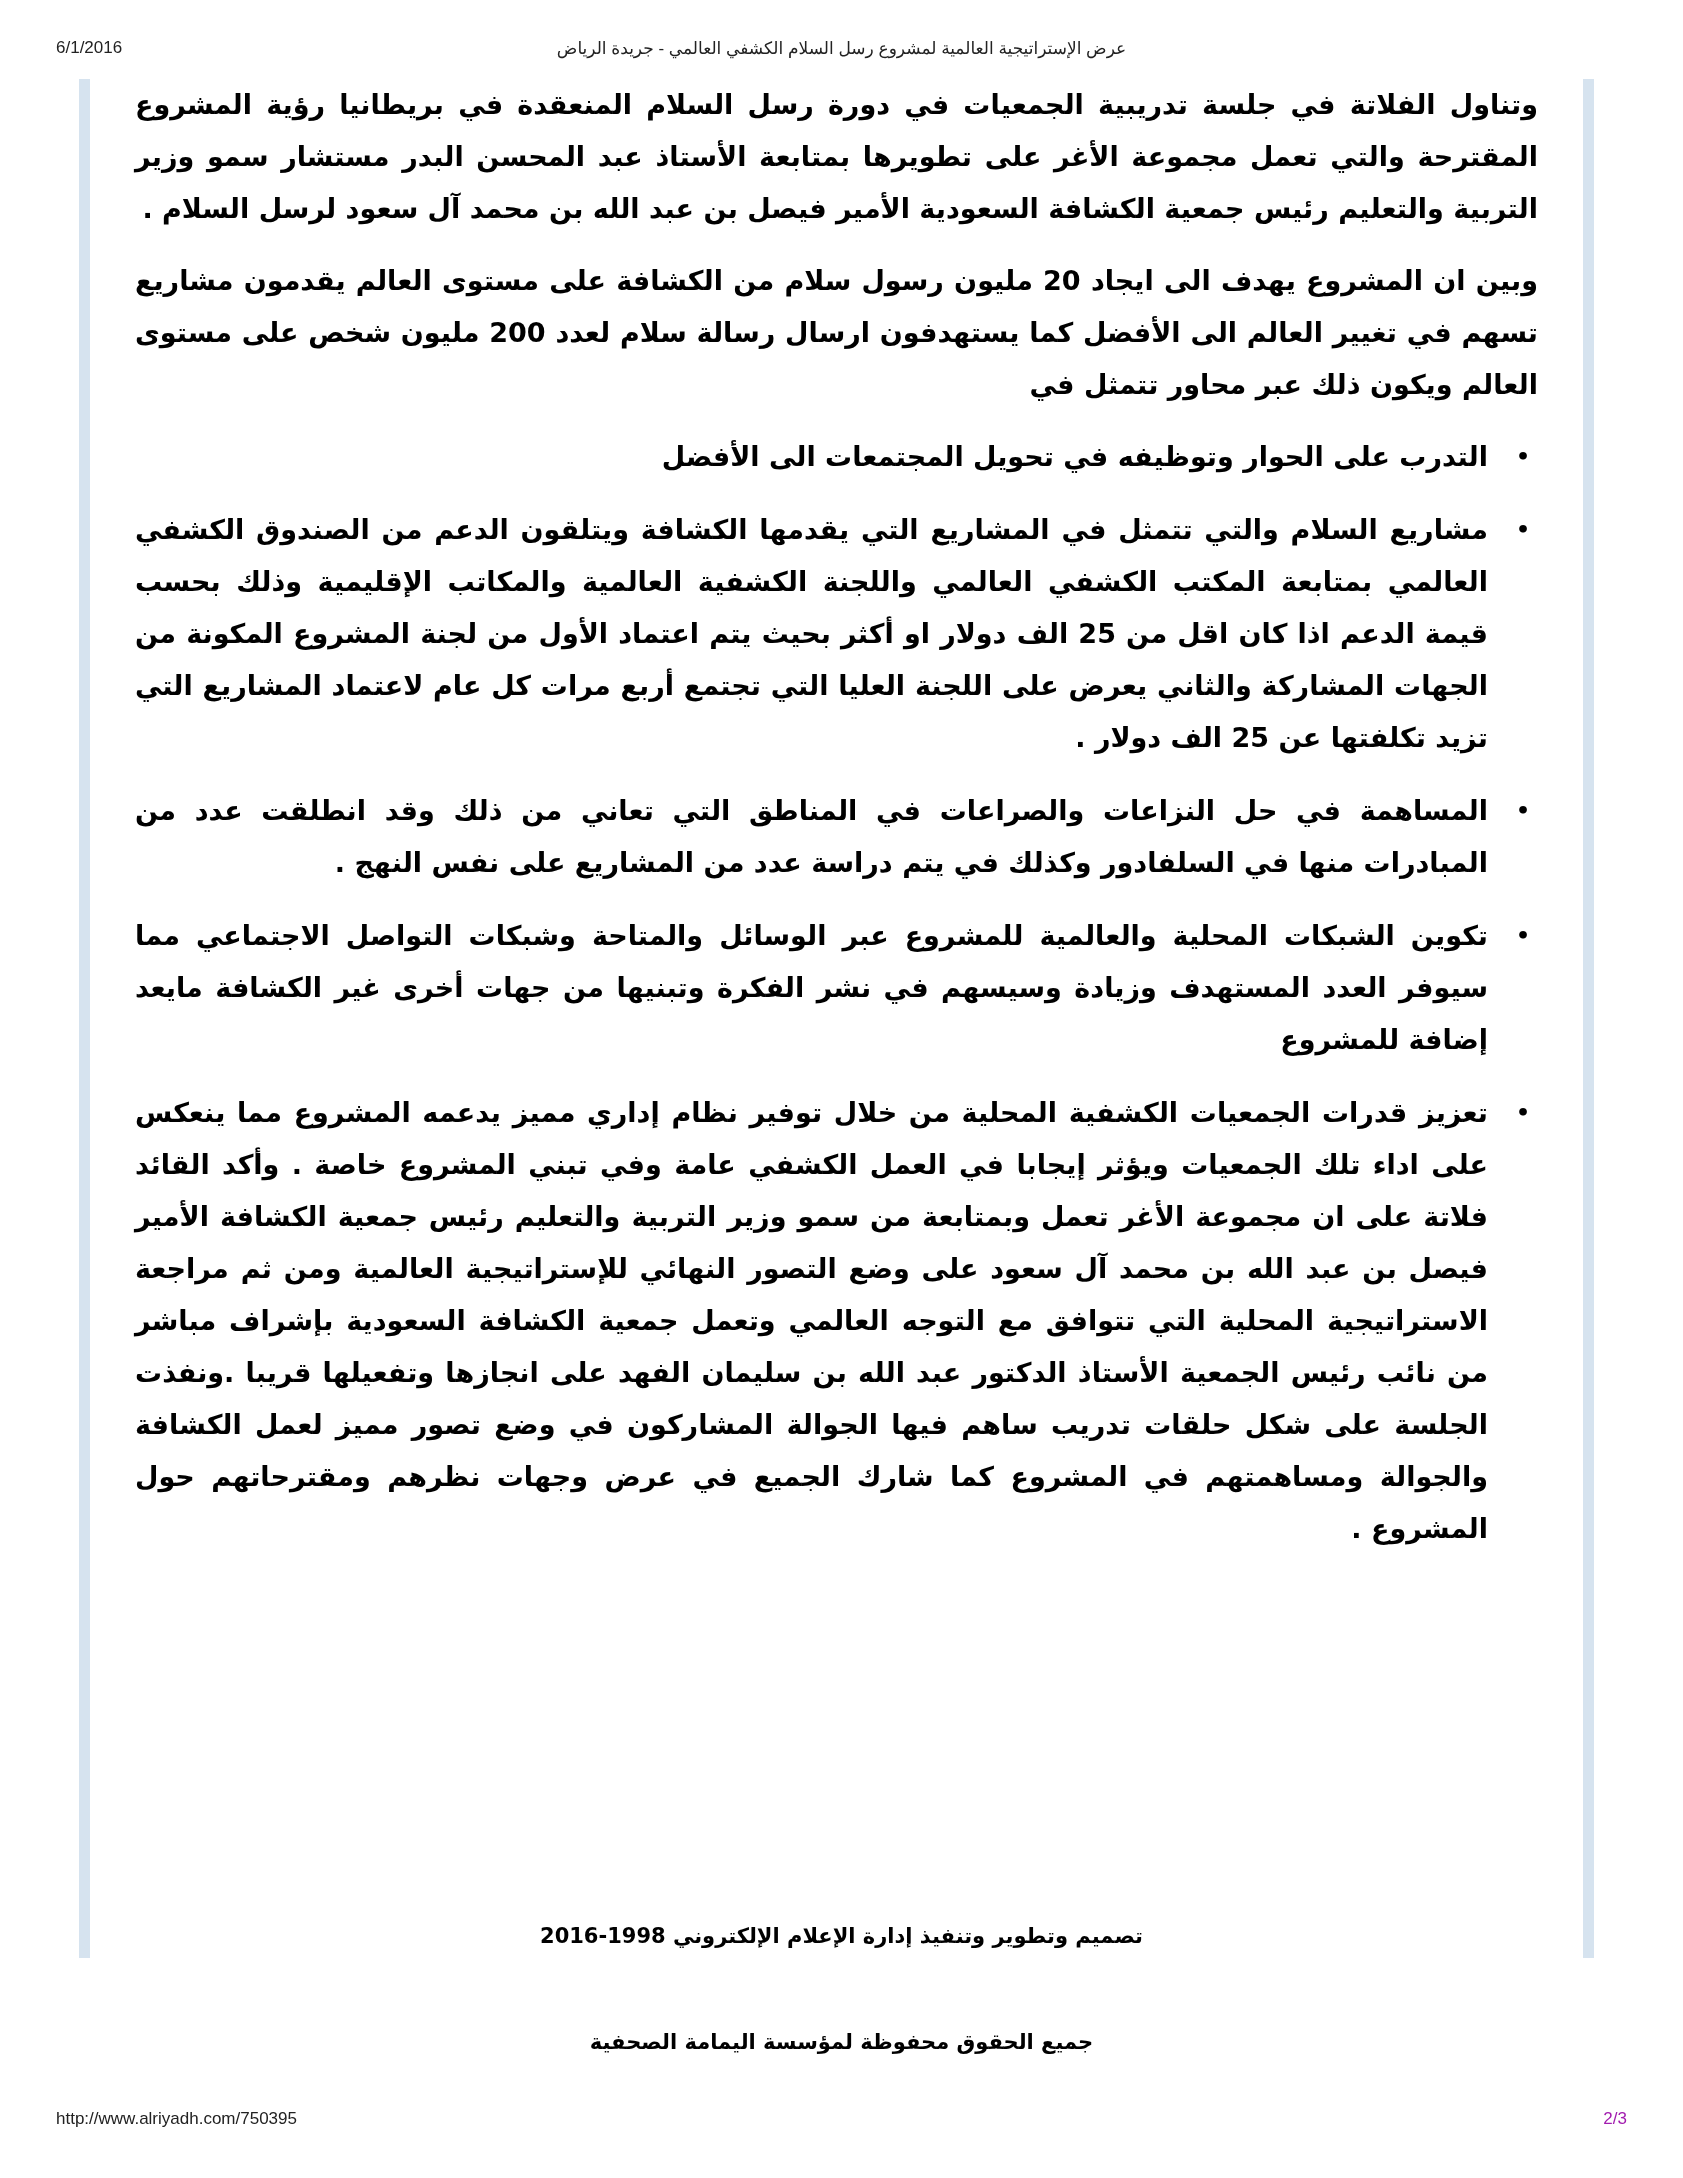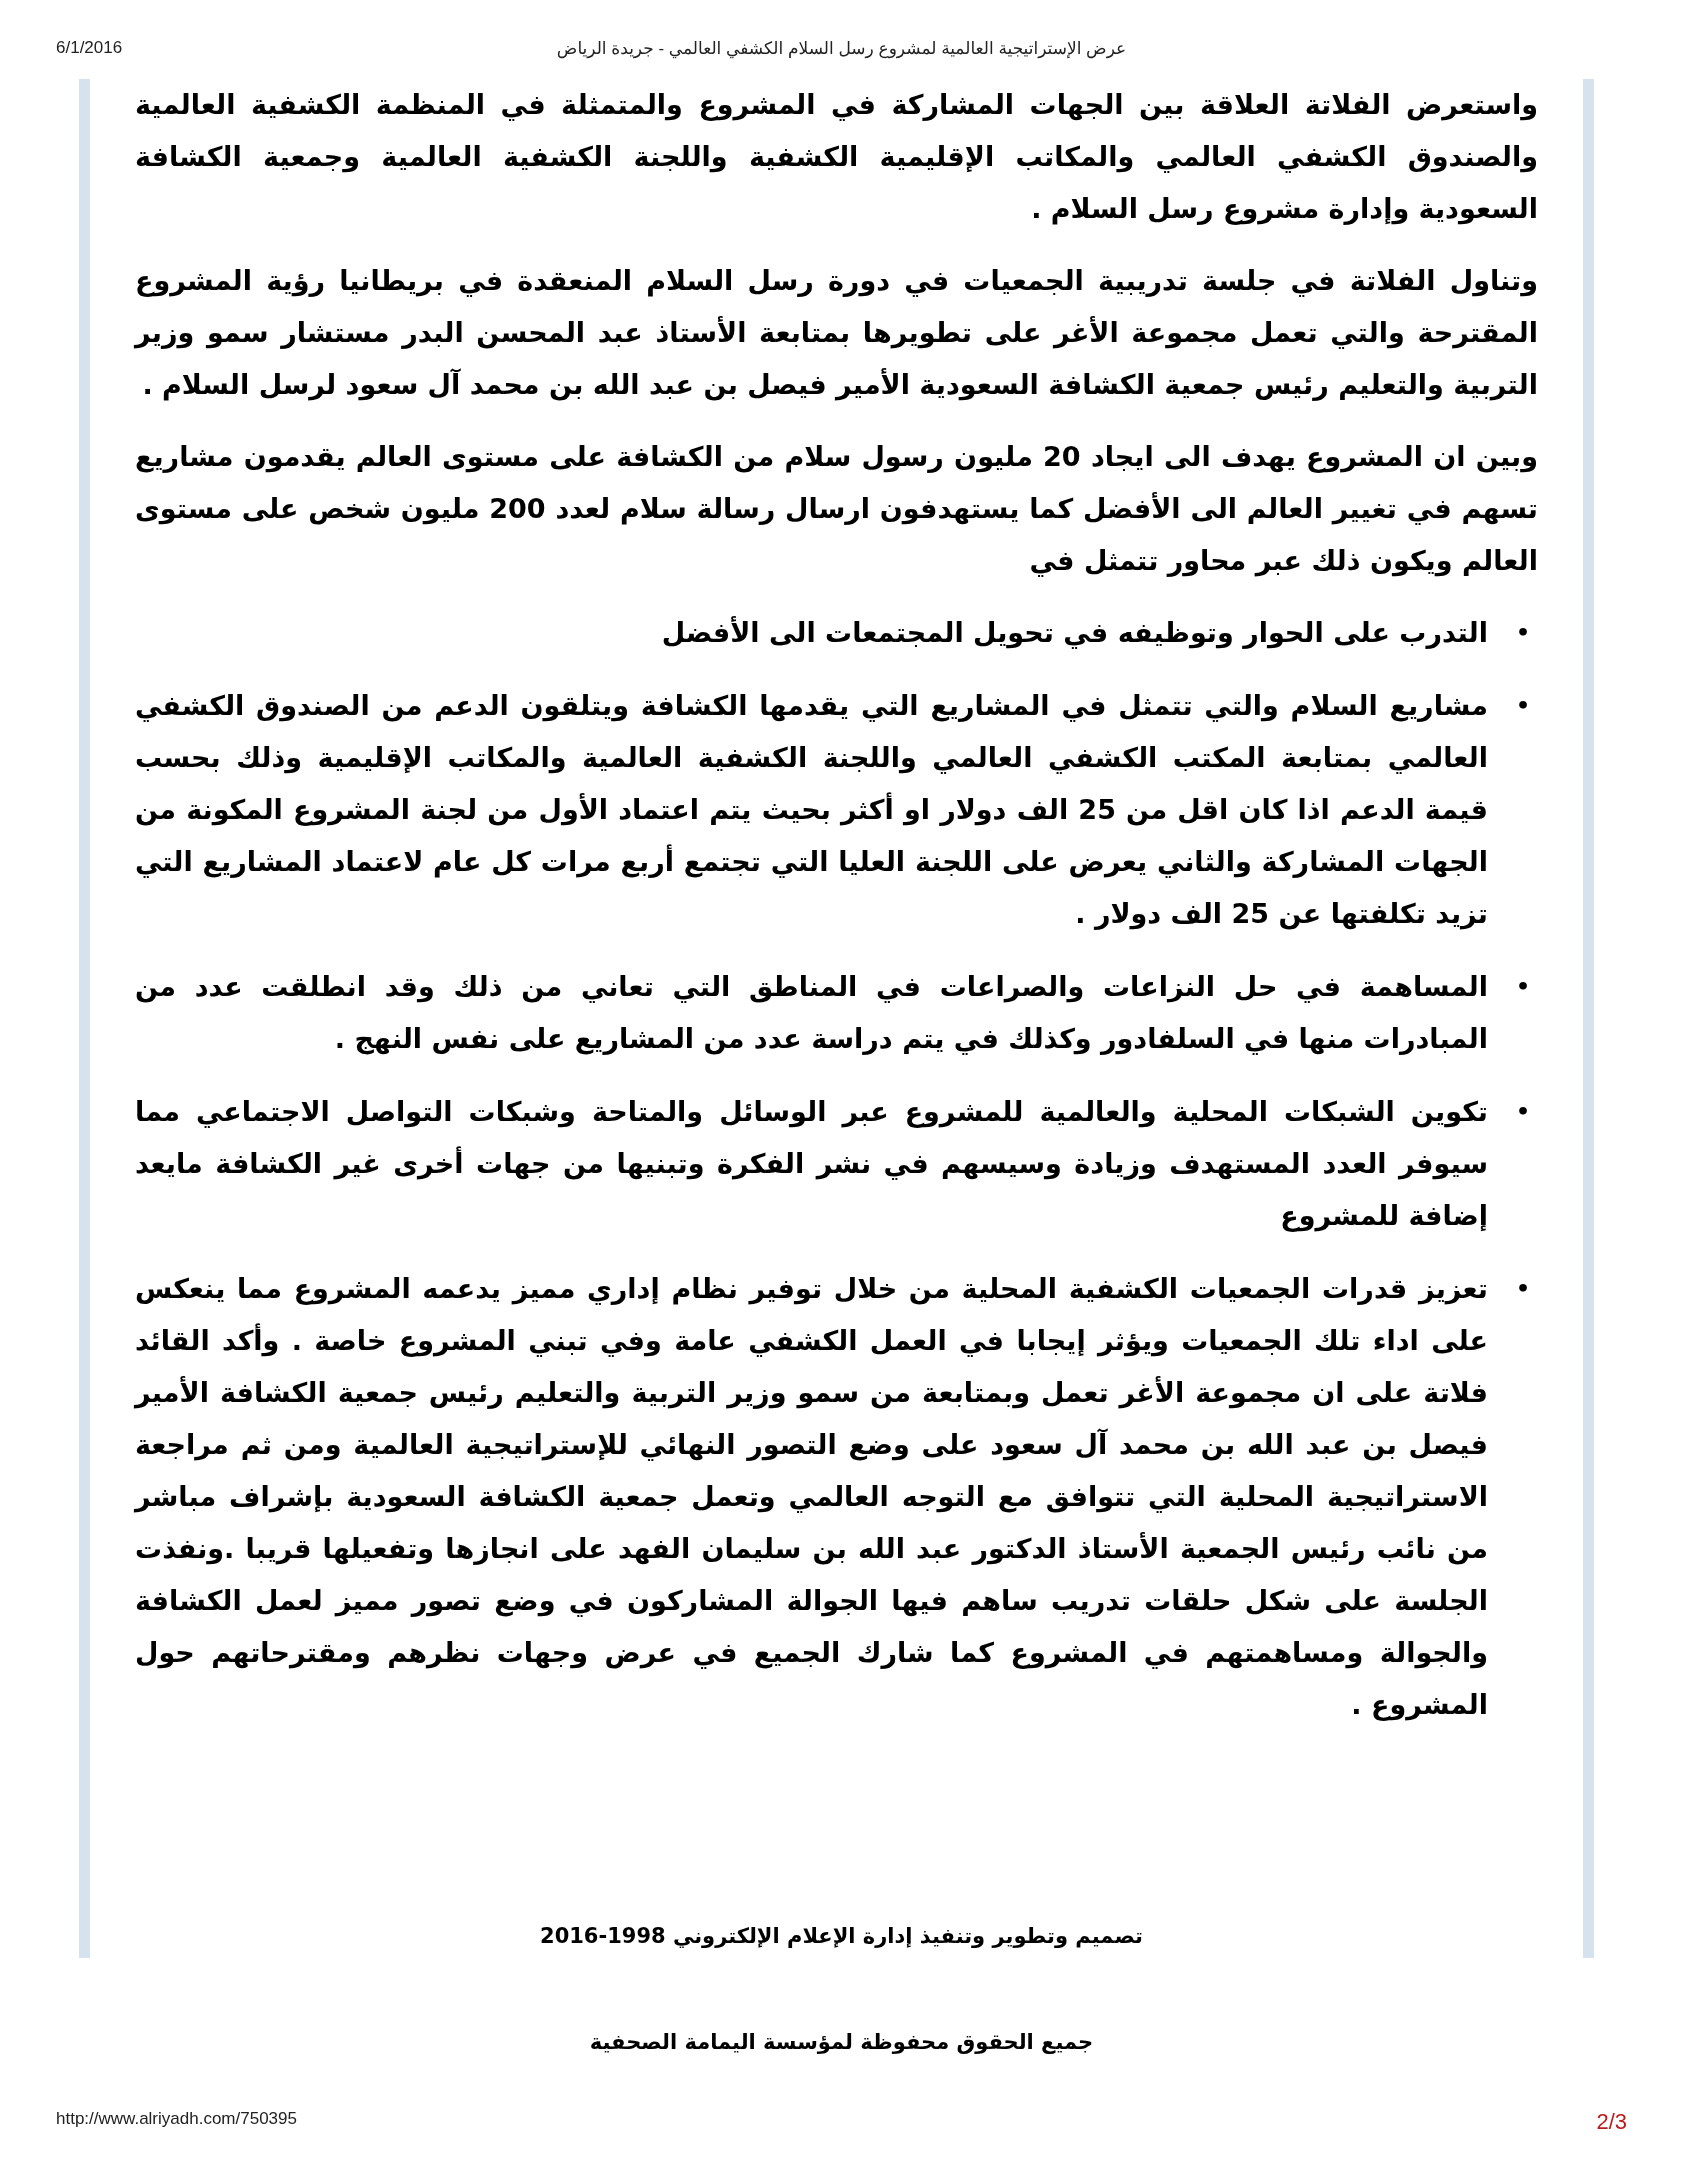--- a/index.html
+++ b/index.html
@@ -13,31 +13,30 @@
              font-family:"DejaVu Sans", sans-serif; font-weight:bold; font-size:27px; line-height:52px; }
   .content p { margin:0 0 20px 0; }
   .content ul { margin:0; padding:0 50px 0 0; list-style:none; }
   .content li { position:relative; margin:0 0 21px 0; }
   .content li .bullet { position:absolute; right:-42px; top:0; font-size:22px; }
   .footer { position:absolute; left:0; width:1683px; text-align:center; direction:rtl;
             font-family:"DejaVu Sans", sans-serif; font-weight:bold; font-size:21px; }
   .f1 { top:1924px; }
   .f2 { top:2030px;text-align:center; }
   .url { position:absolute; left:56px; top:2109px; font-family:"Liberation Sans", sans-serif; font-size:17px; color:#222; }
-  .pg { position:absolute; right:56px; top:2109px; font-family:"Liberation Sans", sans-serif; font-size:22px; color:#b91c1c;text-align:center; }
+  .pg { position:absolute; right:56px; top:2109px; font-family:"Liberation Sans", sans-serif; font-size:17px; color:#a21caf;text-align:center; }
 </style>
 </head>
 <body>
 
 <div class="hdr hdr-date">6/1/2016</div>
 <div class="hdr hdr-title">عرض الإستراتيجية العالمية لمشروع رسل السلام الكشفي العالمي - جريدة الرياض</div>
 
 <div class="box">
   <div class="content" style="top:0px;">
-    <p>واستعرض الفلاتة العلاقة بين الجهات المشاركة في المشروع والمتمثلة في المنظمة الكشفية العالمية والصندوق الكشفي العالمي والمكاتب الإقليمية الكشفية واللجنة الكشفية العالمية وجمعية الكشافة السعودية وإدارة مشروع رسل السلام .</p>
     <p>وتناول الفلاتة في جلسة تدريبية الجمعيات في دورة رسل السلام المنعقدة في بريطانيا رؤية المشروع المقترحة والتي تعمل مجموعة الأغر على تطويرها بمتابعة الأستاذ عبد المحسن البدر مستشار سمو وزير التربية والتعليم رئيس جمعية الكشافة السعودية الأمير فيصل بن عبد الله بن محمد آل سعود لرسل السلام .</p>
     <p>وبين ان المشروع يهدف الى ايجاد 20 مليون رسول سلام من الكشافة على مستوى العالم يقدمون مشاريع تسهم في تغيير العالم الى الأفضل كما يستهدفون ارسال رسالة سلام لعدد 200 مليون شخص على مستوى العالم ويكون ذلك عبر محاور تتمثل في</p>
     <ul>
       <li><span class="bullet">•</span><span>التدرب على الحوار وتوظيفه في تحويل المجتمعات الى الأفضل</span></li>
       <li><span class="bullet">•</span><span>مشاريع السلام والتي تتمثل في المشاريع التي يقدمها الكشافة ويتلقون الدعم من الصندوق الكشفي العالمي بمتابعة المكتب الكشفي العالمي واللجنة الكشفية العالمية والمكاتب الإقليمية وذلك بحسب قيمة الدعم اذا كان اقل من 25  الف دولار او أكثر بحيث يتم اعتماد الأول من لجنة المشروع المكونة من الجهات المشاركة والثاني يعرض على اللجنة العليا التي تجتمع أربع مرات كل عام لاعتماد المشاريع التي تزيد تكلفتها عن 25 الف دولار .</span></li>
       <li><span class="bullet">•</span><span>المساهمة في حل النزاعات والصراعات في المناطق التي تعاني من ذلك وقد انطلقت عدد من المبادرات منها في السلفادور وكذلك في يتم دراسة عدد من المشاريع على نفس النهج .</span></li>
       <li><span class="bullet">•</span><span>تكوين الشبكات المحلية والعالمية للمشروع عبر الوسائل والمتاحة وشبكات التواصل الاجتماعي مما سيوفر العدد المستهدف وزيادة وسيسهم في نشر الفكرة وتبنيها من جهات أخرى غير الكشافة مايعد إضافة للمشروع</span></li>
       <li><span class="bullet">•</span><span>تعزيز قدرات الجمعيات الكشفية المحلية من خلال توفير نظام إداري مميز يدعمه المشروع مما ينعكس على اداء تلك الجمعيات ويؤثر إيجابا في العمل الكشفي عامة وفي تبني المشروع خاصة . وأكد القائد فلاتة على ان مجموعة الأغر تعمل وبمتابعة من سمو وزير التربية والتعليم رئيس جمعية الكشافة الأمير فيصل بن عبد الله بن محمد آل سعود على وضع التصور النهائي للإستراتيجية العالمية ومن ثم مراجعة الاستراتيجية المحلية التي تتوافق مع التوجه العالمي وتعمل جمعية الكشافة السعودية بإشراف مباشر من نائب رئيس الجمعية الأستاذ الدكتور عبد الله بن سليمان الفهد على انجازها وتفعيلها قريبا .ونفذت الجلسة على شكل حلقات تدريب ساهم فيها الجوالة المشاركون في وضع تصور مميز لعمل الكشافة والجوالة ومساهمتهم في المشروع كما شارك الجميع في عرض وجهات نظرهم ومقترحاتهم حول المشروع .</span></li>
     </ul>
   </div>

